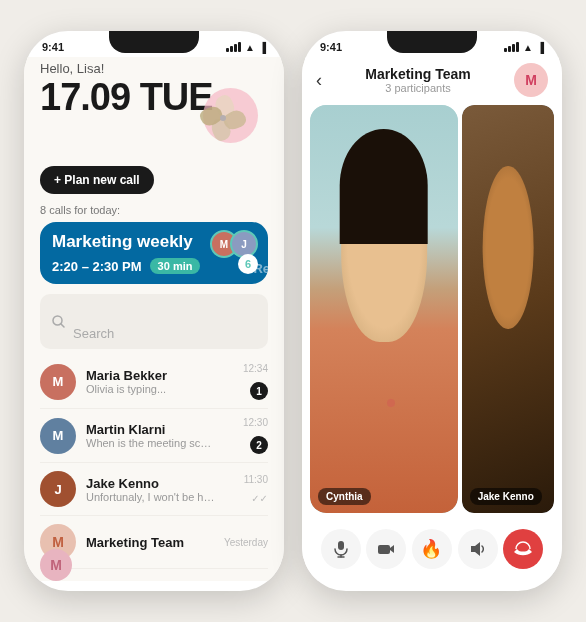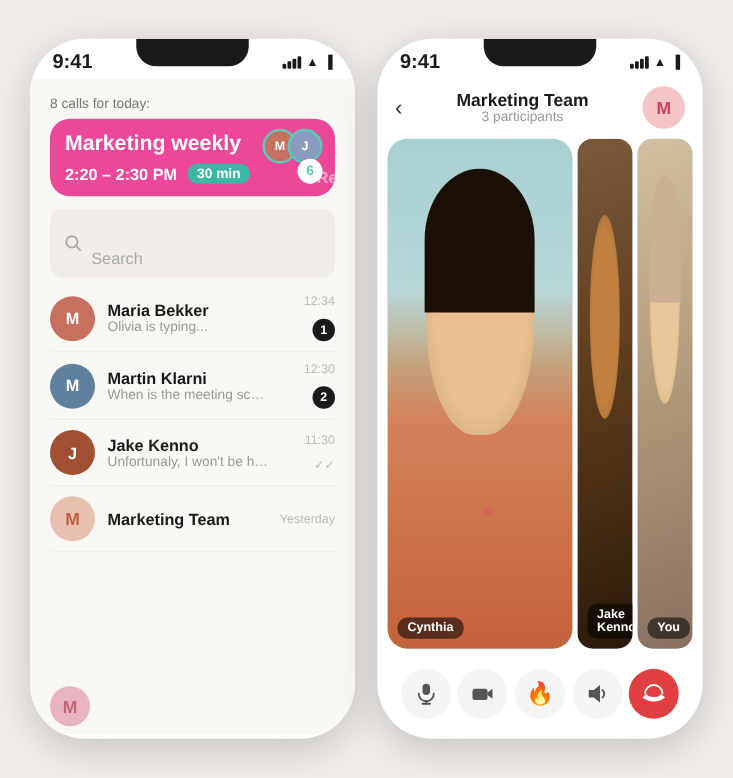--- a/index.html
+++ b/index.html
@@ -55,21 +55,21 @@
       top: 0;
       left: 50%;
       transform: translateX(-50%);
       width: 90px;
       height: 22px;
       background: #1a1a1a;
       border-radius: 0 0 16px 16px;
     }
 
     .status-time {
-      font-size: 16px;
+      font-size: 11px;
       font-weight: 600;
       color: #1a1a1a;
     }
 
     .status-icons {
       display: flex;
       align-items: center;
       gap: 4px;
     }
 
@@ -155,21 +155,21 @@
     }
 
     .calls-label {
       font-size: 11px;
       color: #777;
       margin: 10px 0 6px;
     }
 
     
     .call-card {
-      background: #ec4899;
+      background: #0369a1;
       border-radius: 16px;
       padding: 10px 12px;
       position: relative;
       overflow: hidden;
     }
 
     .call-card-title {
       font-size: 17px;
       font-weight: 700;
       color: #fff;
@@ -497,20 +497,40 @@
           <span style="height:60%"></span>
           <span style="height:80%"></span>
           <span style="height:100%"></span>
         </div>
         <span class="wifi-icon">▲</span>
         <span class="battery-icon">▐</span>
       </div>
     </div>
 
     <div class="left-content">
+      <div style="position:relative;">
+        <p class="greeting">Hello, Lisa!</p>
+        <p class="date-display">17.09 TUE</p>
+
+        
+        <div class="deco-area">
+          <div class="deco-blob-pink"></div>
+          <svg class="deco-pinwheel" viewBox="0 0 50 50">
+            <g transform="translate(25,25)">
+              <path d="M0,0 Q-12,-12 -5,-20 Q5,-28 10,-15 Q15,-2 0,0" fill="#e8d5c0" opacity="0.9"></path>
+              <path d="M0,0 Q12,12 5,20 Q-5,28 -10,15 Q-15,2 0,0" fill="#d4c4a8" opacity="0.9"></path>
+              <path d="M0,0 Q12,-12 20,-5 Q28,5 15,10 Q2,15 0,0" fill="#c8b890" opacity="0.9"></path>
+              <path d="M0,0 Q-12,12 -20,5 Q-28,-5 -15,-10 Q-2,-15 0,0" fill="#b8a878" opacity="0.9"></path>
+              <circle cx="0" cy="0" r="3" fill="#aaa"></circle>
+            </g>
+          </svg>
+        </div>
+
+        <button class="plan-btn">+ Plan new call</button>
+      </div>
 
       <p class="calls-label">8 calls for today:</p>
 
       <div class="call-card">
         <div class="call-card-title">Marketing weekly</div>
         <div class="call-card-bottom">
           <span class="call-time">2:20 – 2:30 PM</span>
           <span class="duration-badge">30 min</span>
         </div>
         <div class="call-avatars">
@@ -626,26 +646,20 @@
 
         <div class="video-row">
 
           <div class="video-small">
             <div style="position:absolute;top:0;left:0;right:0;bottom:0;background:linear-gradient(160deg,#7a5a3a 0%,#5a3a1a 50%,#2a1a0a 100%);border-radius:12px;"></div>
 
             <div style="position:absolute;top:15%;left:50%;transform:translateX(-50%);width:55%;height:40%;background:radial-gradient(ellipse,#c08040 60%,#906030 100%);border-radius:50%;z-index:1;"></div>
             <div class="video-name-tag">Jake Kenno</div>
           </div>
 
-          <div class="video-small">
-            <div style="position:absolute;top:0;left:0;right:0;bottom:0;background:linear-gradient(160deg,#d0c0a0 0%,#b8a080 40%,#8a7060 100%);border-radius:12px;"></div>
-            <div style="position:absolute;top:10%;left:50%;transform:translateX(-50%);width:55%;height:42%;background:radial-gradient(ellipse,#e8c898 60%,#c8a878 100%);border-radius:50%;z-index:1;"></div>
-            <div style="position:absolute;top:7%;left:50%;transform:translateX(-50%);width:56%;height:25%;background:#c8b090;border-radius:50% 50% 0 0;z-index:2;"></div>
-            <div class="video-name-tag">You</div>
-          </div>
         </div>
       </div>
 
       <div class="call-controls">
         <button class="ctrl-btn">
           <svg width="18" height="18" viewBox="0 0 18 18" fill="none">
             <rect x="6" y="1" width="6" height="9" rx="3" fill="#555"></rect>
             <path d="M3 9a6 6 0 0012 0" stroke="#555" stroke-width="1.5" stroke-linecap="round" fill="none"></path>
             <line x1="9" y1="15" x2="9" y2="17" stroke="#555" stroke-width="1.5" stroke-linecap="round"></line>
             <line x1="6" y1="17" x2="12" y2="17" stroke="#555" stroke-width="1.5" stroke-linecap="round"></line>

